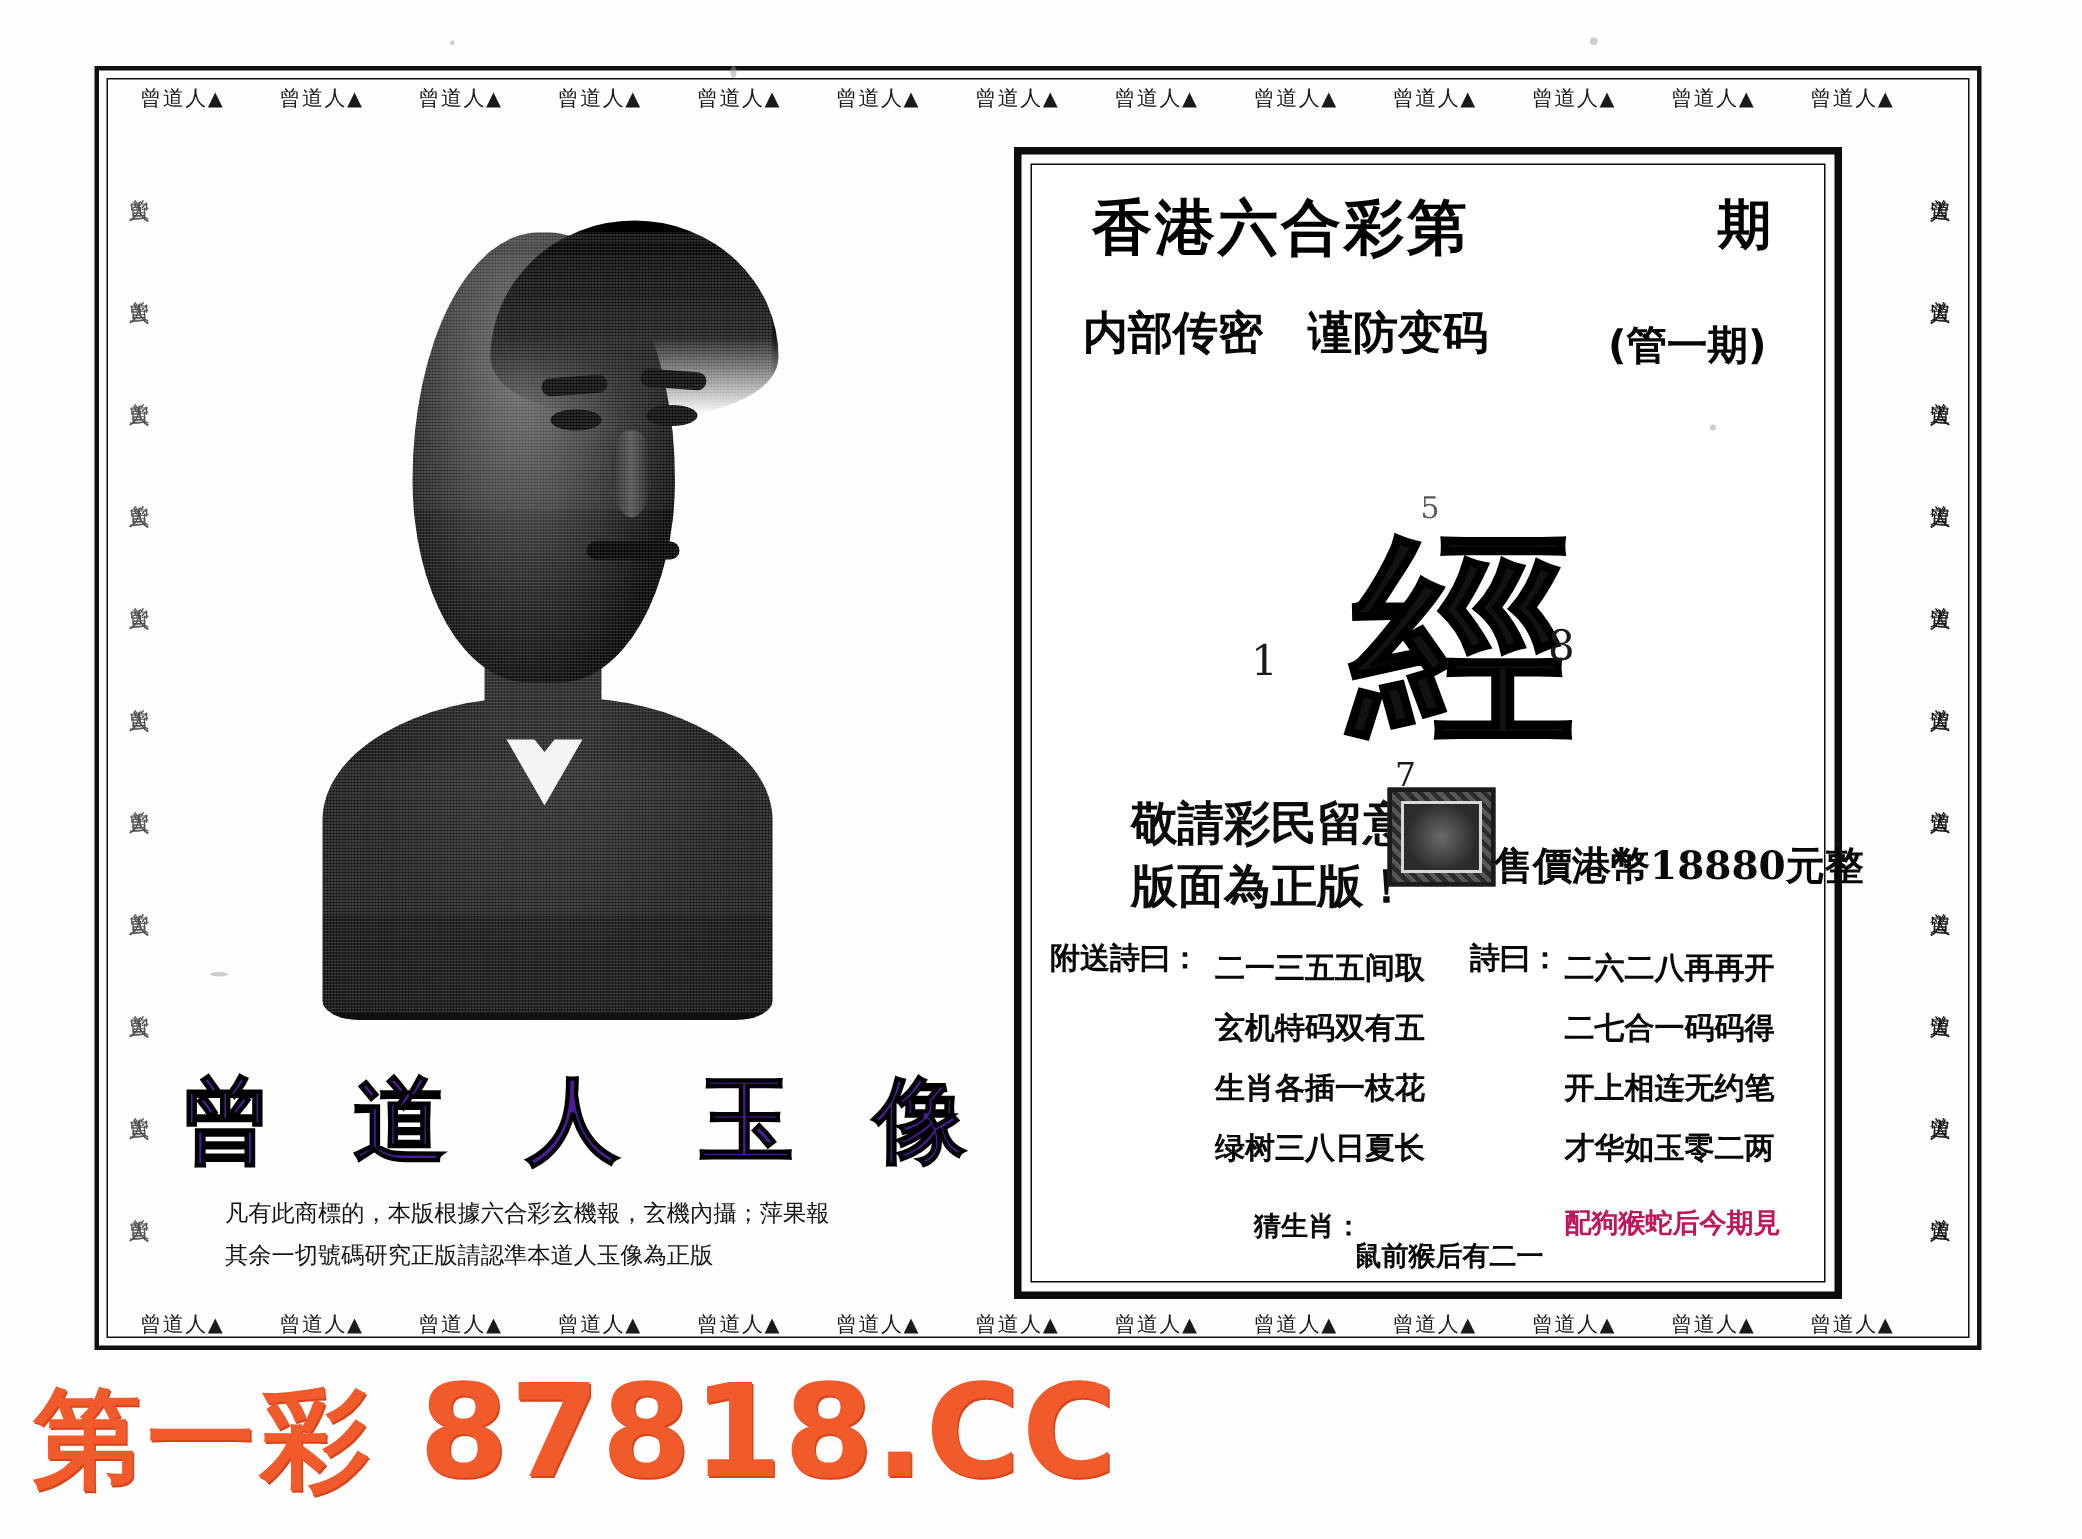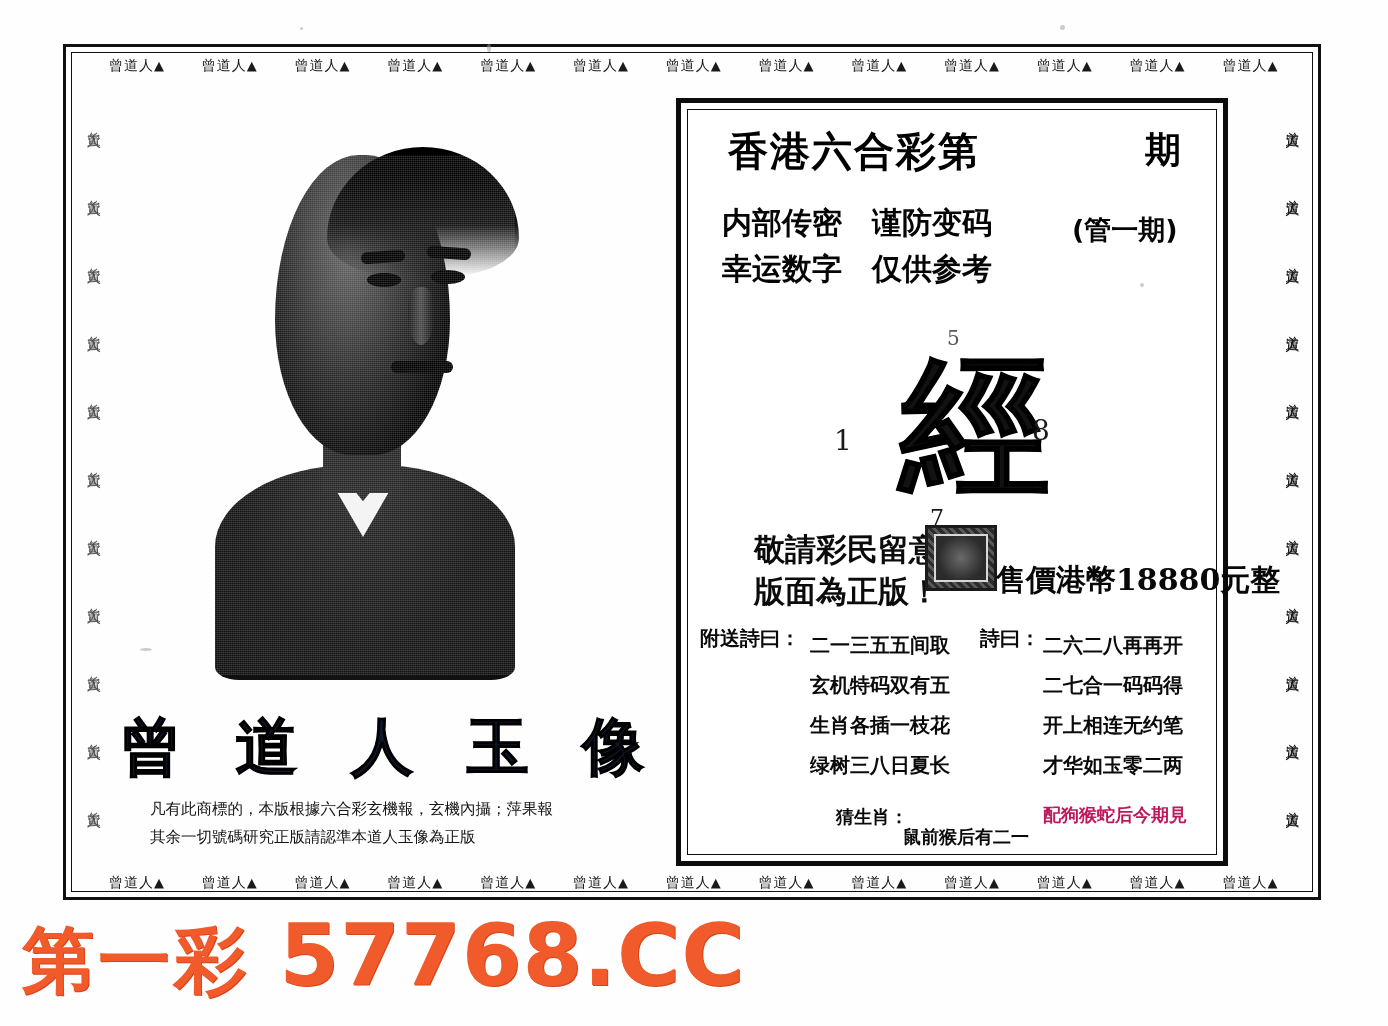--- a/index.html
+++ b/index.html
@@ -44,21 +44,21 @@
     line-height: 1;
     color: #1a1a1a;
     letter-spacing: 1px;
     font-family: "DejaVu Sans", sans-serif;
   }
   .band-top { left: 78px; top: 58px; width: 1228px; height: 26px; }
   .band-bottom { left: 78px; top: 875px; width: 1228px; height: 26px; }
   .band-item {
     display: inline-block;
     width: 87px;
-    text-align: right;
+    text-align: center;
     font-size: 14px;
   }
   .band-item .tri { font-size: 13px; }
   .band-left, .band-right {
     top: 88px; width: 30px; height: 784px;
   }
   .band-left { left: 78px; }
   .band-right { left: 1278px; }
   .vband-item {
     display: block;
@@ -147,21 +147,21 @@
   }
   
   .portrait-title {
     position: absolute;
     left: 120px; top: 705px;
     width: 560px;
     font-family: "DejaVu Sans", sans-serif;
     font-size: 62px;
     font-weight: bold;
     letter-spacing: 16px;
-    color: #0f172a;
+    color: #4c1d95;
     -webkit-text-stroke: 1px #000;
     white-space: nowrap;
   }
   .portrait-note {
     position: absolute;
     left: 150px; top: 795px;
     width: 510px;
     font-size: 15.5px;
     line-height: 28px;
     color: #151515;
@@ -260,21 +260,21 @@
     box-sizing: border-box;
   }
   .stamp-inner {
     position: absolute; inset: 6px;
     border: 2px solid #d8d8d8;
     background: radial-gradient(circle at 50% 50%, #6a6a6a 0%, #2b2b2b 70%);
   }
   .price {
     position: absolute;
     left: 996px; top: 560px;
-    font-size: 30px;
+    font-size: 26px;
     font-weight: bold;
     color: #080808;
     font-family: "DejaVu Serif", serif;
     white-space: nowrap;
   }
   .poem-label {
     position: absolute;
     left: 700px; top: 625px;
     font-size: 20px;
     font-weight: bold;
@@ -457,21 +457,20 @@
 
   <div class="panel">
     <div class="panel-inner"></div>
   </div>
 
   <div class="panel-title">香港六合彩第</div>
   <div class="panel-period">期</div>
 
   <div class="slogan">
     <div>内部传密　谨防变码</div>
-    <div>幸运数字　仅供参考</div>
   </div>
   <div class="slogan-note">(管一期)</div>
 
   <div class="big-char">經</div>
   <div class="num num-1">1</div>
   <div class="num num-8">8</div>
   <div class="num num-5">5</div>
   <div class="num num-7">7</div>
 
   <div class="handwrite">
@@ -505,16 +504,16 @@
   <div class="zodiac-note">配狗猴蛇后今期見</div>
 
   <div class="speck" style="left:487px;top:44px;width:4px;height:8px;"></div>
   <div class="speck" style="left:1060px;top:25px;width:5px;height:5px;"></div>
   <div class="speck" style="left:1140px;top:283px;width:4px;height:4px;"></div>
   <div class="speck" style="left:140px;top:648px;width:12px;height:3px;"></div>
   <div class="speck" style="left:300px;top:27px;width:3px;height:3px;"></div>
 
   <div class="wm">
     <span class="cn">第一彩</span>
-    <span class="en">57768.CC</span>
+    <span class="en">87818.CC</span>
   </div>
 
 </div>
 
 </body></html>

